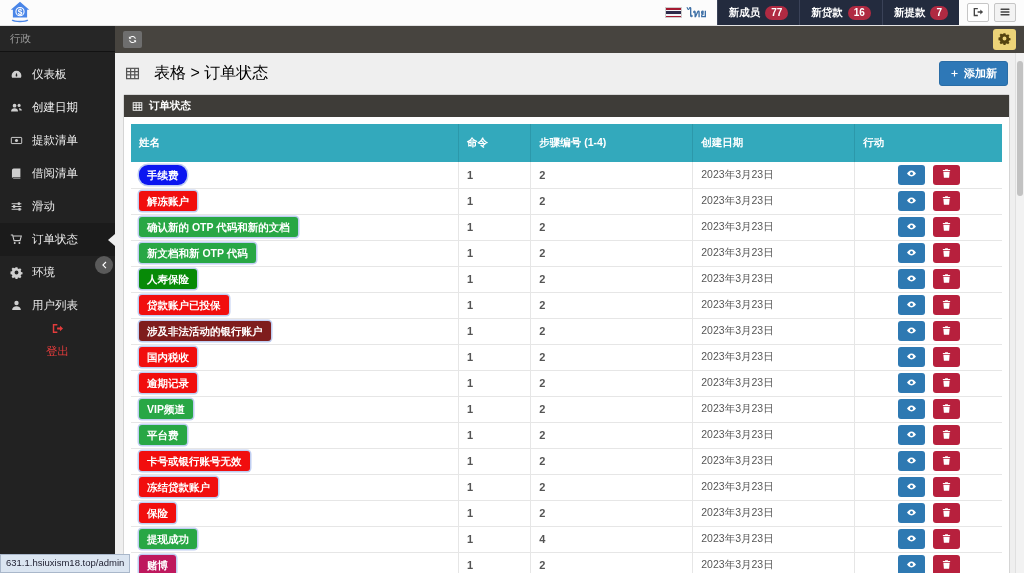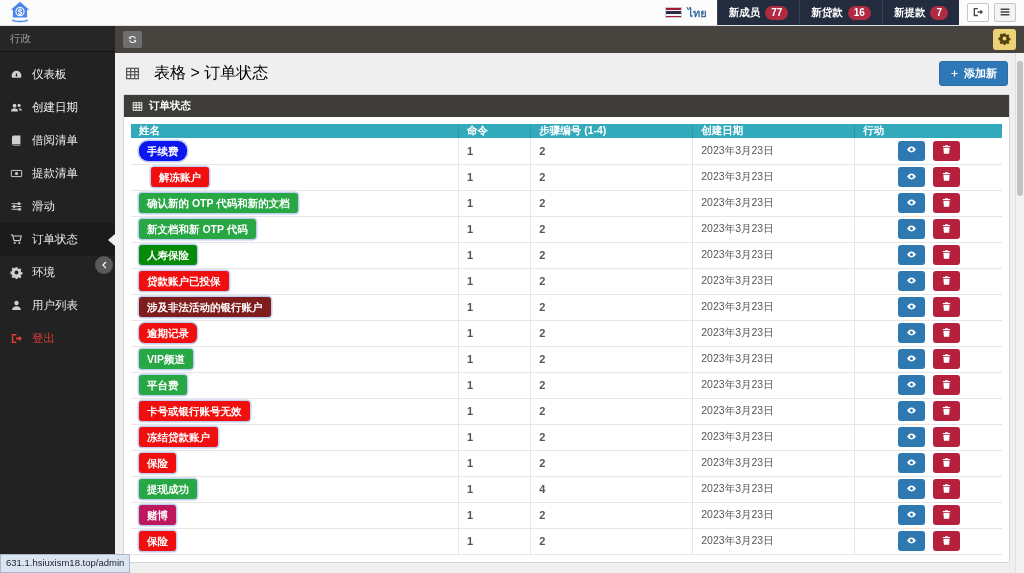--- a/index.html
+++ b/index.html
@@ -32,21 +32,21 @@
                     border-bottom:1px solid #121212; }
   .sb-menu { padding-top:6px; }
   .sb-item { position:relative; display:flex; align-items:center; gap:8px; height:33px;
              padding:0 10px; color:#ececec; font-size:11.5px; cursor:pointer; }
   .sb-item .sb-icon { width:14px; height:14px; color:#cfcfcf; flex:0 0 auto; display:flex; }
   .sb-item .sb-icon svg { width:13px; height:13px; }
   .sb-item.active { background:#1b1b1b; }
   .sb-item.active::after { content:""; position:absolute; right:0; top:50%; margin-top:-6px;
              border-top:6px solid transparent; border-bottom:6px solid transparent;
              border-right:7px solid #efefef; }
-  .sb-item.danger, .sb-item.danger .sb-icon { color:#e33c3c; }
+  .sb-item.danger, .sb-item.danger .sb-icon { color:#e33c3c;flex-direction:column; }
   .collapse-btn { position:absolute; right:2px; top:230px; width:18px; height:18px; border-radius:50%;
              background:#5a5a5a; color:#fff; display:flex; align-items:center; justify-content:center; cursor:pointer; }
   .collapse-btn svg { width:10px; height:10px; }
 
   
   .main { position:absolute; top:26px; left:115px; right:0; bottom:0; }
   .toolbar { height:27px; background:#47443f; display:flex; align-items:center; padding:0 8px; }
   .refresh-btn { width:19px; height:17px; background:#6e6e6e; border-radius:2px; color:#fff;
              display:flex; align-items:center; justify-content:center; cursor:pointer; }
   .refresh-btn svg { width:11px; height:11px; }
@@ -64,21 +64,21 @@
   .add-btn svg { width:9px; height:9px; }
 
   .panel { border:1px solid #d5d5d5; border-radius:2px; }
   .panel-head { background:#3e3c38; color:#fff; font-size:10.5px; font-weight:bold;
              padding:4px 8px; display:flex; align-items:center; gap:6px; }
   .panel-head .t-icon { width:11px; height:11px; display:flex; color:#fff; }
   .panel-body { background:#fff; padding:7px; }
 
   table.orders { width:100%; border-collapse:collapse; font-size:10.5px; }
   table.orders th { background:#33a9bc; color:#fff; text-align:left; font-weight:bold;
-             padding:0 8px; border-left:1px solid #2c98aa; }
+             padding:12px 8px; border-left:1px solid #2c98aa; }
   table.orders th:first-child { border-left:none; }
   table.orders td { border:1px solid #e6e6e6; border-top:none; padding:2px 8px; height:26px; color:#555; }
   table.orders td:first-child { border-left:none; }
   table.orders td:last-child { border-right:none; }
   td.c-order, td.c-step { font-weight:bold; color:#222; font-size:11px; }
   .badge { display:inline-block; color:#fff; font-size:10.5px; font-weight:bold; line-height:1;
              padding:5px 8px; border-radius:3px; box-shadow:0 0 0 1.5px rgba(140,165,230,.55); }
   .badge:empty { min-width:128px; height:18px; }
   td.c-actions { text-align:center; white-space:nowrap; }
   .act-btn { display:inline-flex; align-items:center; justify-content:center; width:27px; height:20px;
@@ -159,35 +159,35 @@
             <circle cx="5.6" cy="5.8" r="2.3"></circle>
             <path d="M1.3 12.8c0-2.4 1.9-3.9 4.3-3.9s4.3 1.5 4.3 3.9z"></path>
             <circle cx="11.2" cy="5.4" r="1.9"></circle>
             <path d="M10.9 8.9c2-.3 3.8 1 3.8 2.9h-3.1a5.4 5.4 0 0 0-.7-2.9z"></path>
           </svg>
         </span>
     <span class="sb-label">创建日期</span>
   </div>
       <div class="sb-item">
     <span class="sb-icon">
+          <svg viewBox="0 0 16 16" fill="none" stroke="currentColor" stroke-width="1.2">
+            <rect x="1.6" y="4.2" width="12.8" height="7.6" rx=".8"></rect>
+            <circle cx="8" cy="8" r="1.9" fill="currentColor" stroke="none"></circle>
+          </svg>
+        </span>
+    <span class="sb-label">提款清单</span>
+  </div>
+      <div class="sb-item">
+    <span class="sb-icon">
           <svg viewBox="0 0 16 16" fill="currentColor">
             <path d="M4.5 1.8h8.3v10.4H4.5a2.1 2.1 0 0 0-2.1 2.1V3.9a2.1 2.1 0 0 1 2.1-2.1z"></path>
             <path d="M4.3 12.9h8.5v1.6H4.3a.9.9 0 0 1 0-1.6z" opacity=".75"></path>
           </svg>
         </span>
     <span class="sb-label">借阅清单</span>
-  </div>
-      <div class="sb-item">
-    <span class="sb-icon">
-          <svg viewBox="0 0 16 16" fill="none" stroke="currentColor" stroke-width="1.2">
-            <rect x="1.6" y="4.2" width="12.8" height="7.6" rx=".8"></rect>
-            <circle cx="8" cy="8" r="1.9" fill="currentColor" stroke="none"></circle>
-          </svg>
-        </span>
-    <span class="sb-label">提款清单</span>
   </div>
       <div class="sb-item">
     <span class="sb-icon">
           <svg viewBox="0 0 16 16" fill="currentColor">
             <path d="M2 4h12v1.2H2zM2 7.4h12v1.2H2zM2 10.8h12V12H2z"></path>
             <rect x="9.6" y="2.9" width="2.6" height="3.4"></rect>
             <rect x="3.8" y="6.3" width="2.6" height="3.4"></rect>
             <rect x="10.4" y="9.7" width="2.6" height="3.4"></rect>
           </svg>
         </span>
@@ -312,21 +312,21 @@
                       </svg></span>
                   </button>
       <button class="act-btn act-del">
                     <span><svg viewBox="0 0 16 16" fill="currentColor">
                         <path d="M6.2 1.8h3.6l.5 1.2h3v1.4H2.7V3h3zM3.4 5.4h9.2L11.8 14H4.2z"></path>
                       </svg></span>
                   </button>
     </td>
   </tr>
               <tr>
-    <td class="c-name"><span class="badge" style="background: rgb(241, 14, 14); margin-left: 12px;">解冻账户</span></td>
+    <td class="c-name"><span class="badge" style="background: rgb(241, 14, 14);">解冻账户</span></td>
     <td class="c-order">1</td>
     <td class="c-step">2</td>
     <td class="c-date">2023年3月23日</td>
     <td class="c-actions">
       <button class="act-btn act-view">
                     <span><svg viewBox="0 0 16 16" fill="currentColor">
                         <path d="M8 3.8C4.7 3.8 2.2 7 1.5 8c.7 1 3.2 4.2 6.5 4.2S13.8 9 14.5 8C13.8 7 11.3 3.8 8 3.8zm0 6.4A2.2 2.2 0 1 1 10.2 8 2.2 2.2 0 0 1 8 10.2z"></path>
                       </svg></span>
                   </button>
       <button class="act-btn act-del">
@@ -420,21 +420,39 @@
                       </svg></span>
                   </button>
       <button class="act-btn act-del">
                     <span><svg viewBox="0 0 16 16" fill="currentColor">
                         <path d="M6.2 1.8h3.6l.5 1.2h3v1.4H2.7V3h3zM3.4 5.4h9.2L11.8 14H4.2z"></path>
                       </svg></span>
                   </button>
     </td>
   </tr>
               <tr>
-    <td class="c-name"><span class="badge" style="background: rgb(241, 14, 14); border-radius: 6px;">逾期记录</span></td>
+    <td class="c-name"><span class="badge" style="background: rgb(241, 14, 14);">国内税收</span></td>
+    <td class="c-order">1</td>
+    <td class="c-step">2</td>
+    <td class="c-date">2023年3月23日</td>
+    <td class="c-actions">
+      <button class="act-btn act-view">
+                    <span><svg viewBox="0 0 16 16" fill="currentColor">
+                        <path d="M8 3.8C4.7 3.8 2.2 7 1.5 8c.7 1 3.2 4.2 6.5 4.2S13.8 9 14.5 8C13.8 7 11.3 3.8 8 3.8zm0 6.4A2.2 2.2 0 1 1 10.2 8 2.2 2.2 0 0 1 8 10.2z"></path>
+                      </svg></span>
+                  </button>
+      <button class="act-btn act-del">
+                    <span><svg viewBox="0 0 16 16" fill="currentColor">
+                        <path d="M6.2 1.8h3.6l.5 1.2h3v1.4H2.7V3h3zM3.4 5.4h9.2L11.8 14H4.2z"></path>
+                      </svg></span>
+                  </button>
+    </td>
+  </tr>
+              <tr>
+    <td class="c-name"><span class="badge" style="background: rgb(241, 14, 14);">逾期记录</span></td>
     <td class="c-order">1</td>
     <td class="c-step">2</td>
     <td class="c-date">2023年3月23日</td>
     <td class="c-actions">
       <button class="act-btn act-view">
                     <span><svg viewBox="0 0 16 16" fill="currentColor">
                         <path d="M8 3.8C4.7 3.8 2.2 7 1.5 8c.7 1 3.2 4.2 6.5 4.2S13.8 9 14.5 8C13.8 7 11.3 3.8 8 3.8zm0 6.4A2.2 2.2 0 1 1 10.2 8 2.2 2.2 0 0 1 8 10.2z"></path>
                       </svg></span>
                   </button>
       <button class="act-btn act-del">

